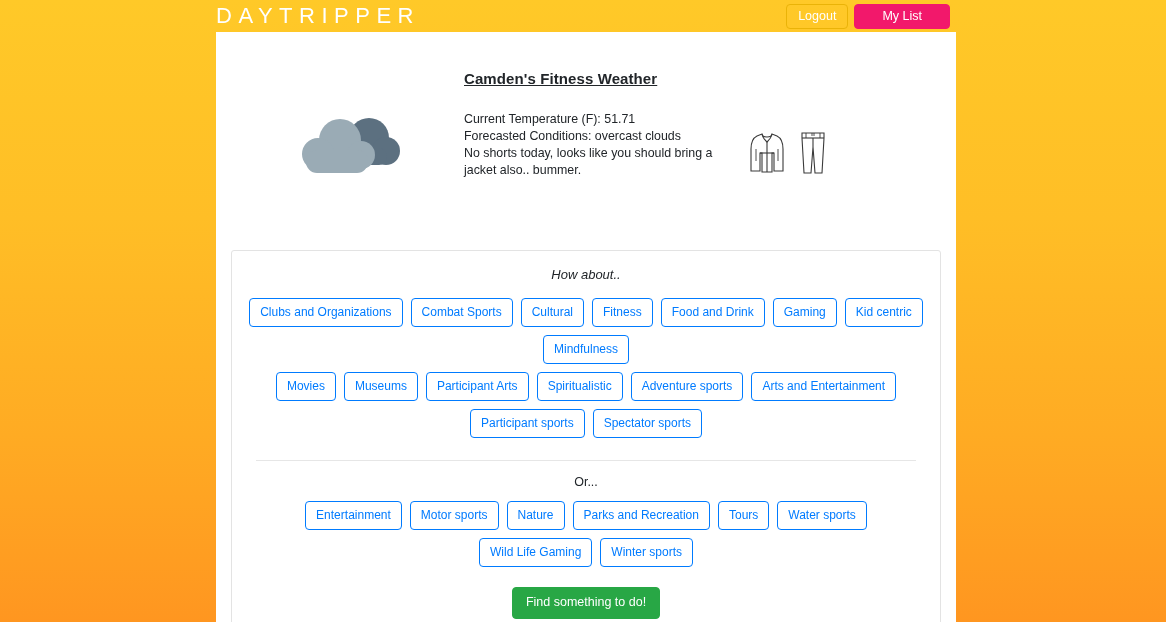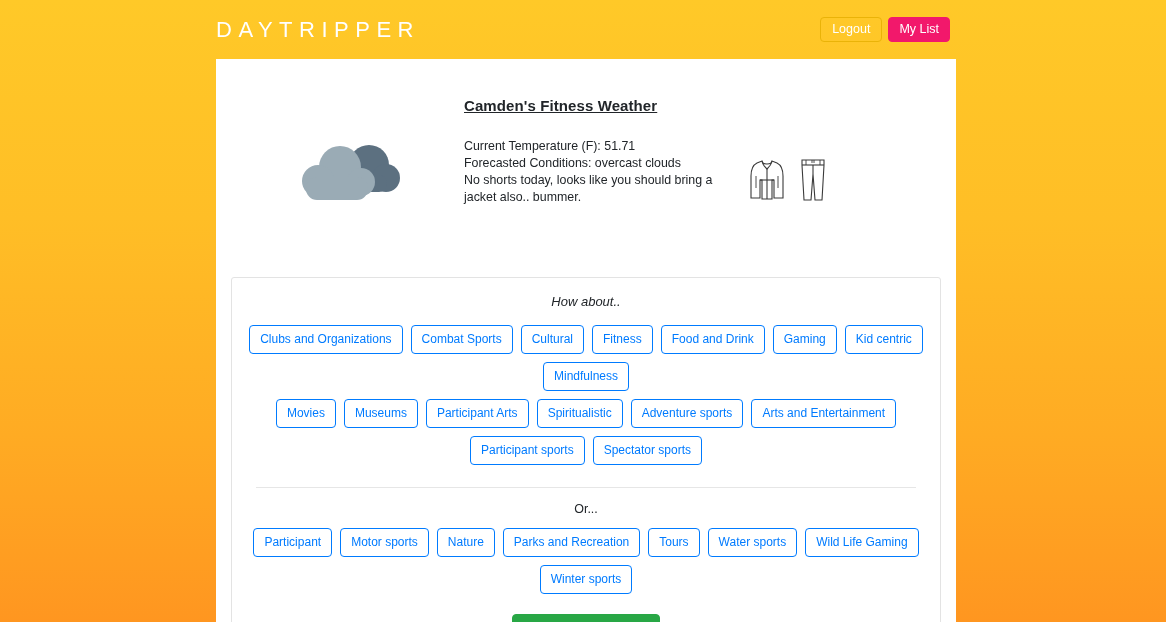--- a/index.html
+++ b/index.html
@@ -11,21 +11,21 @@
     width: 1166px;
     height: 622px;
     overflow: hidden;
     background: linear-gradient(180deg, #ffc928 0%, #ffbe26 35%, #ffab23 70%, #ff9620 100%);
     font-family: "Liberation Sans", sans-serif;
     color: #212529;
   }
 
   
   .navbar {
-    height: 59px;
+    height: 32px;
     display: flex;
     align-items: center;
     padding: 0 216px 0 216px;
     position: relative;
   }
   .brand {
     color: #ffffff;
     font-size: 22px;
     font-weight: 400;
     letter-spacing: 6.5px;
@@ -53,21 +53,21 @@
     background: transparent;
     border: 1px solid #eab308;
     color: #ffffff;
     padding: 6px 11px;
     height: 25px;
   }
   .btn-mylist {
     background: #f2186b;
     border: 1px solid #f2186b;
     color: #ffffff;
-    padding: 6px 10px;
+    padding: 6px 27px;
     height: 25px;
   }
 
   
   .page-wrap {
     padding: 0 216px;
   }
   .container {
     background: #ffffff;
     width: 740px;
@@ -281,21 +281,21 @@
           <button class="chip">Spectator sports</button>
         </div>
       </div>
 
       <hr class="divider">
 
       <div class="or-text">Or...</div>
 
       <div class="chip-rows">
         <div class="chip-row">
-          <button class="chip">Participant</button>
+          <button class="chip">Entertainment</button>
           <button class="chip">Motor sports</button>
           <button class="chip">Nature</button>
           <button class="chip">Parks and Recreation</button>
           <button class="chip">Tours</button>
           <button class="chip">Water sports</button>
           <button class="chip">Wild Life Gaming</button>
           <button class="chip">Winter sports</button>
         </div>
       </div>
 

